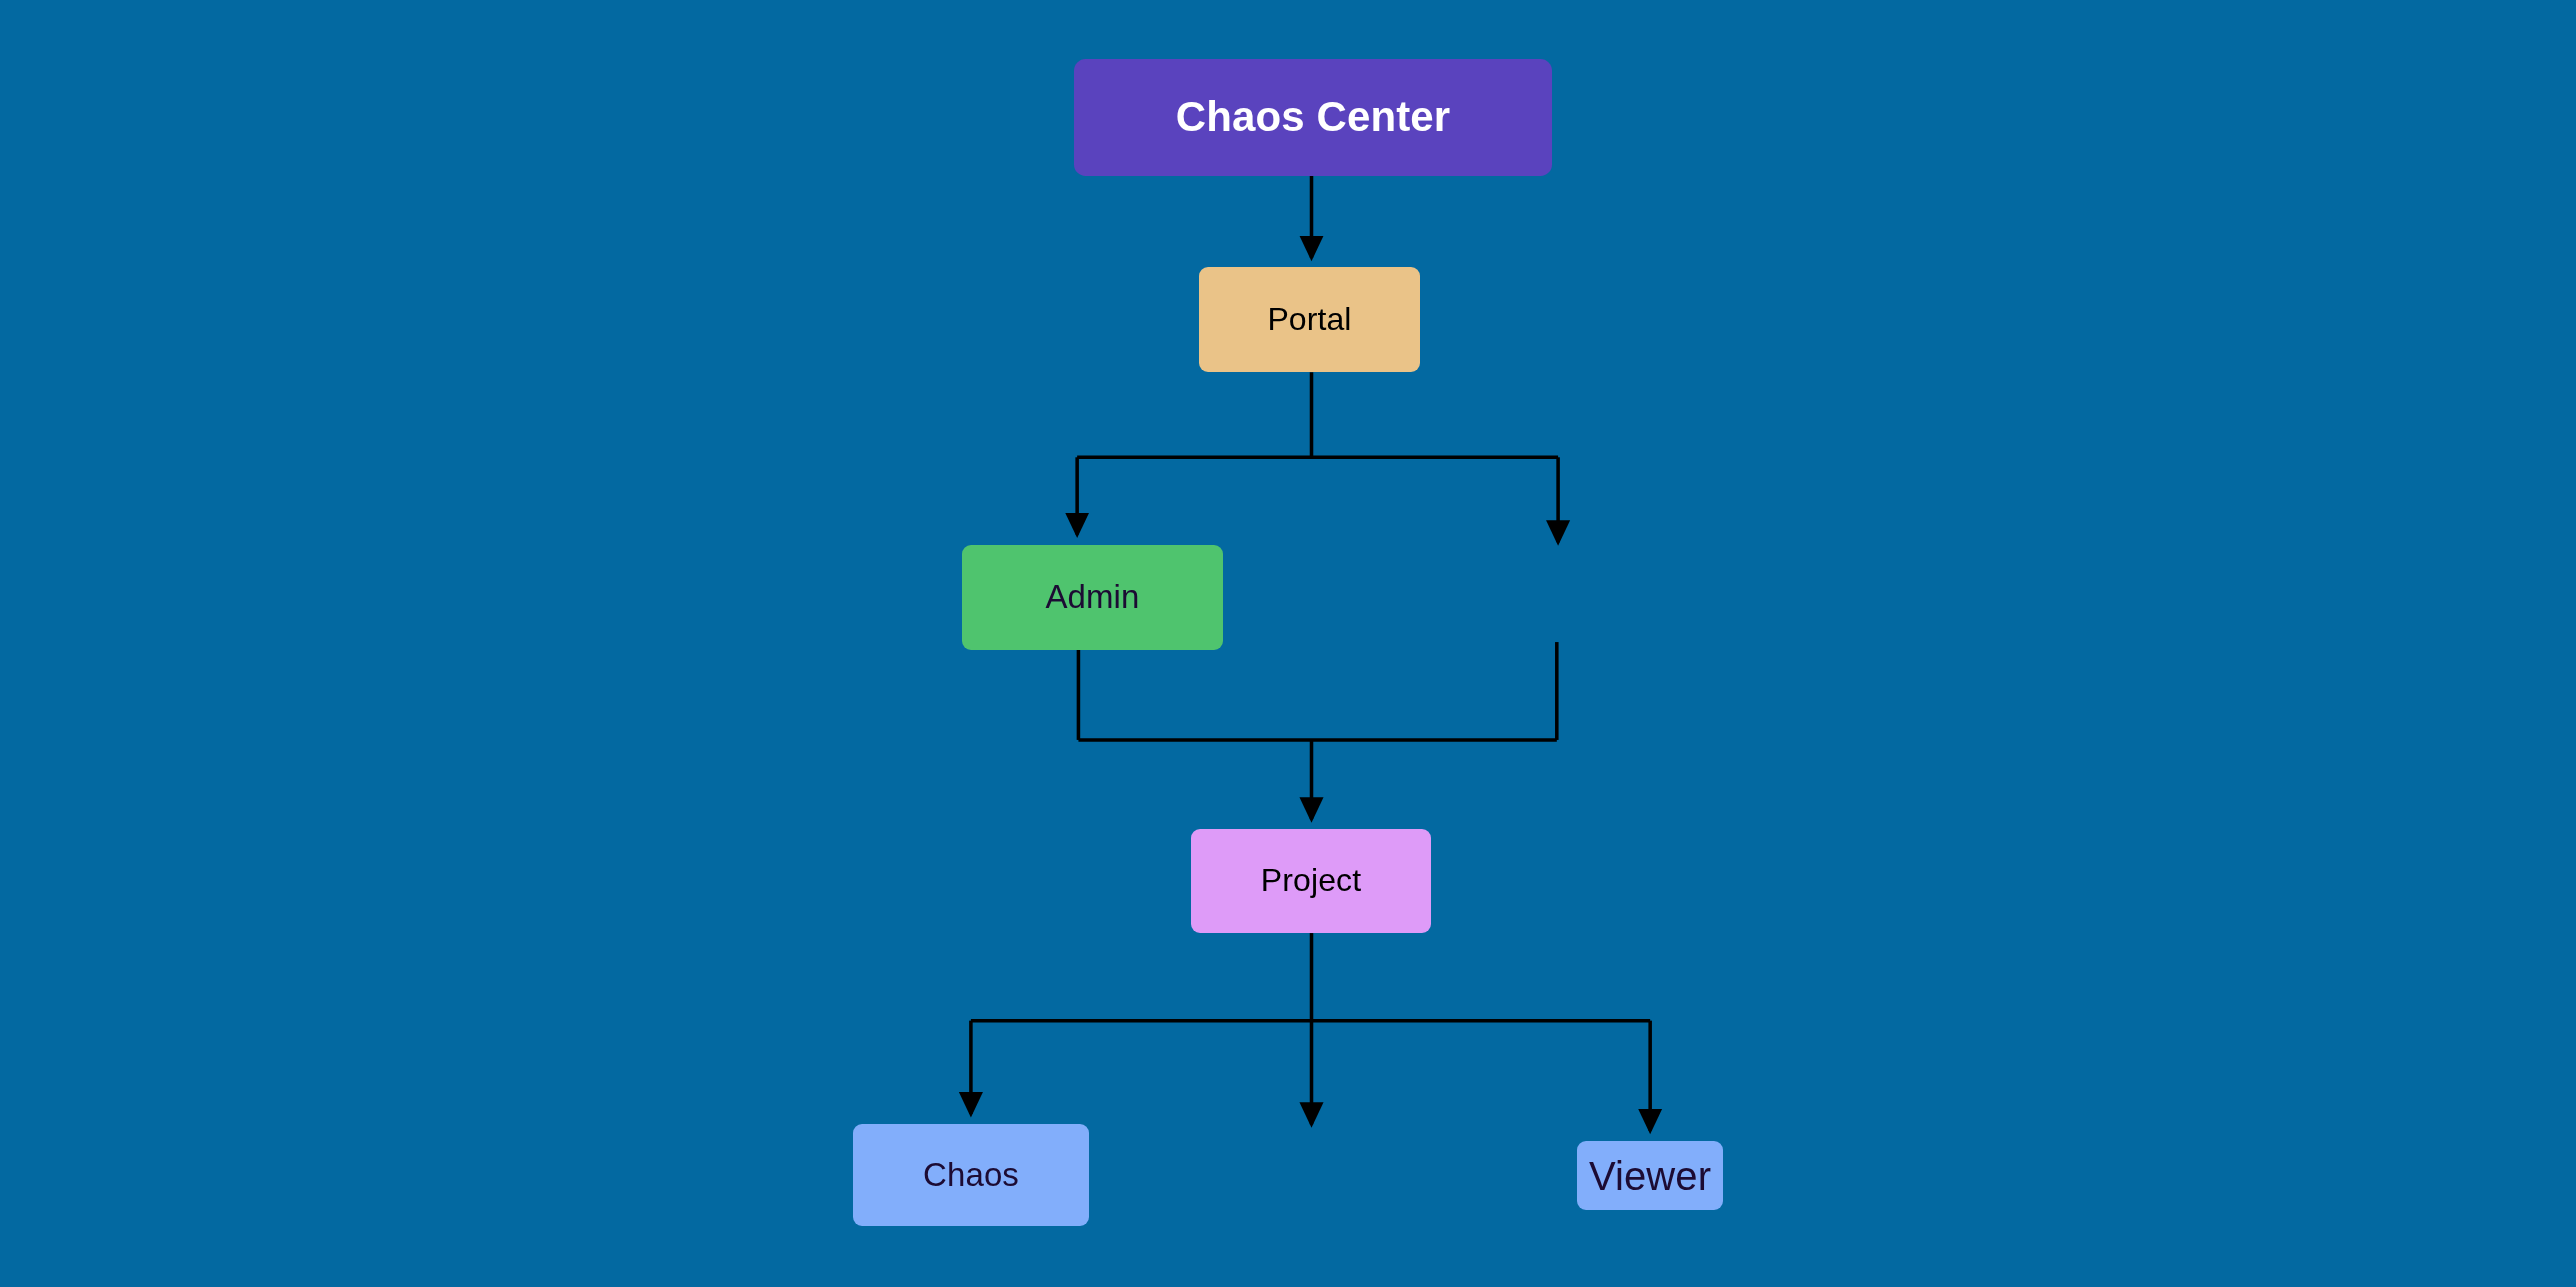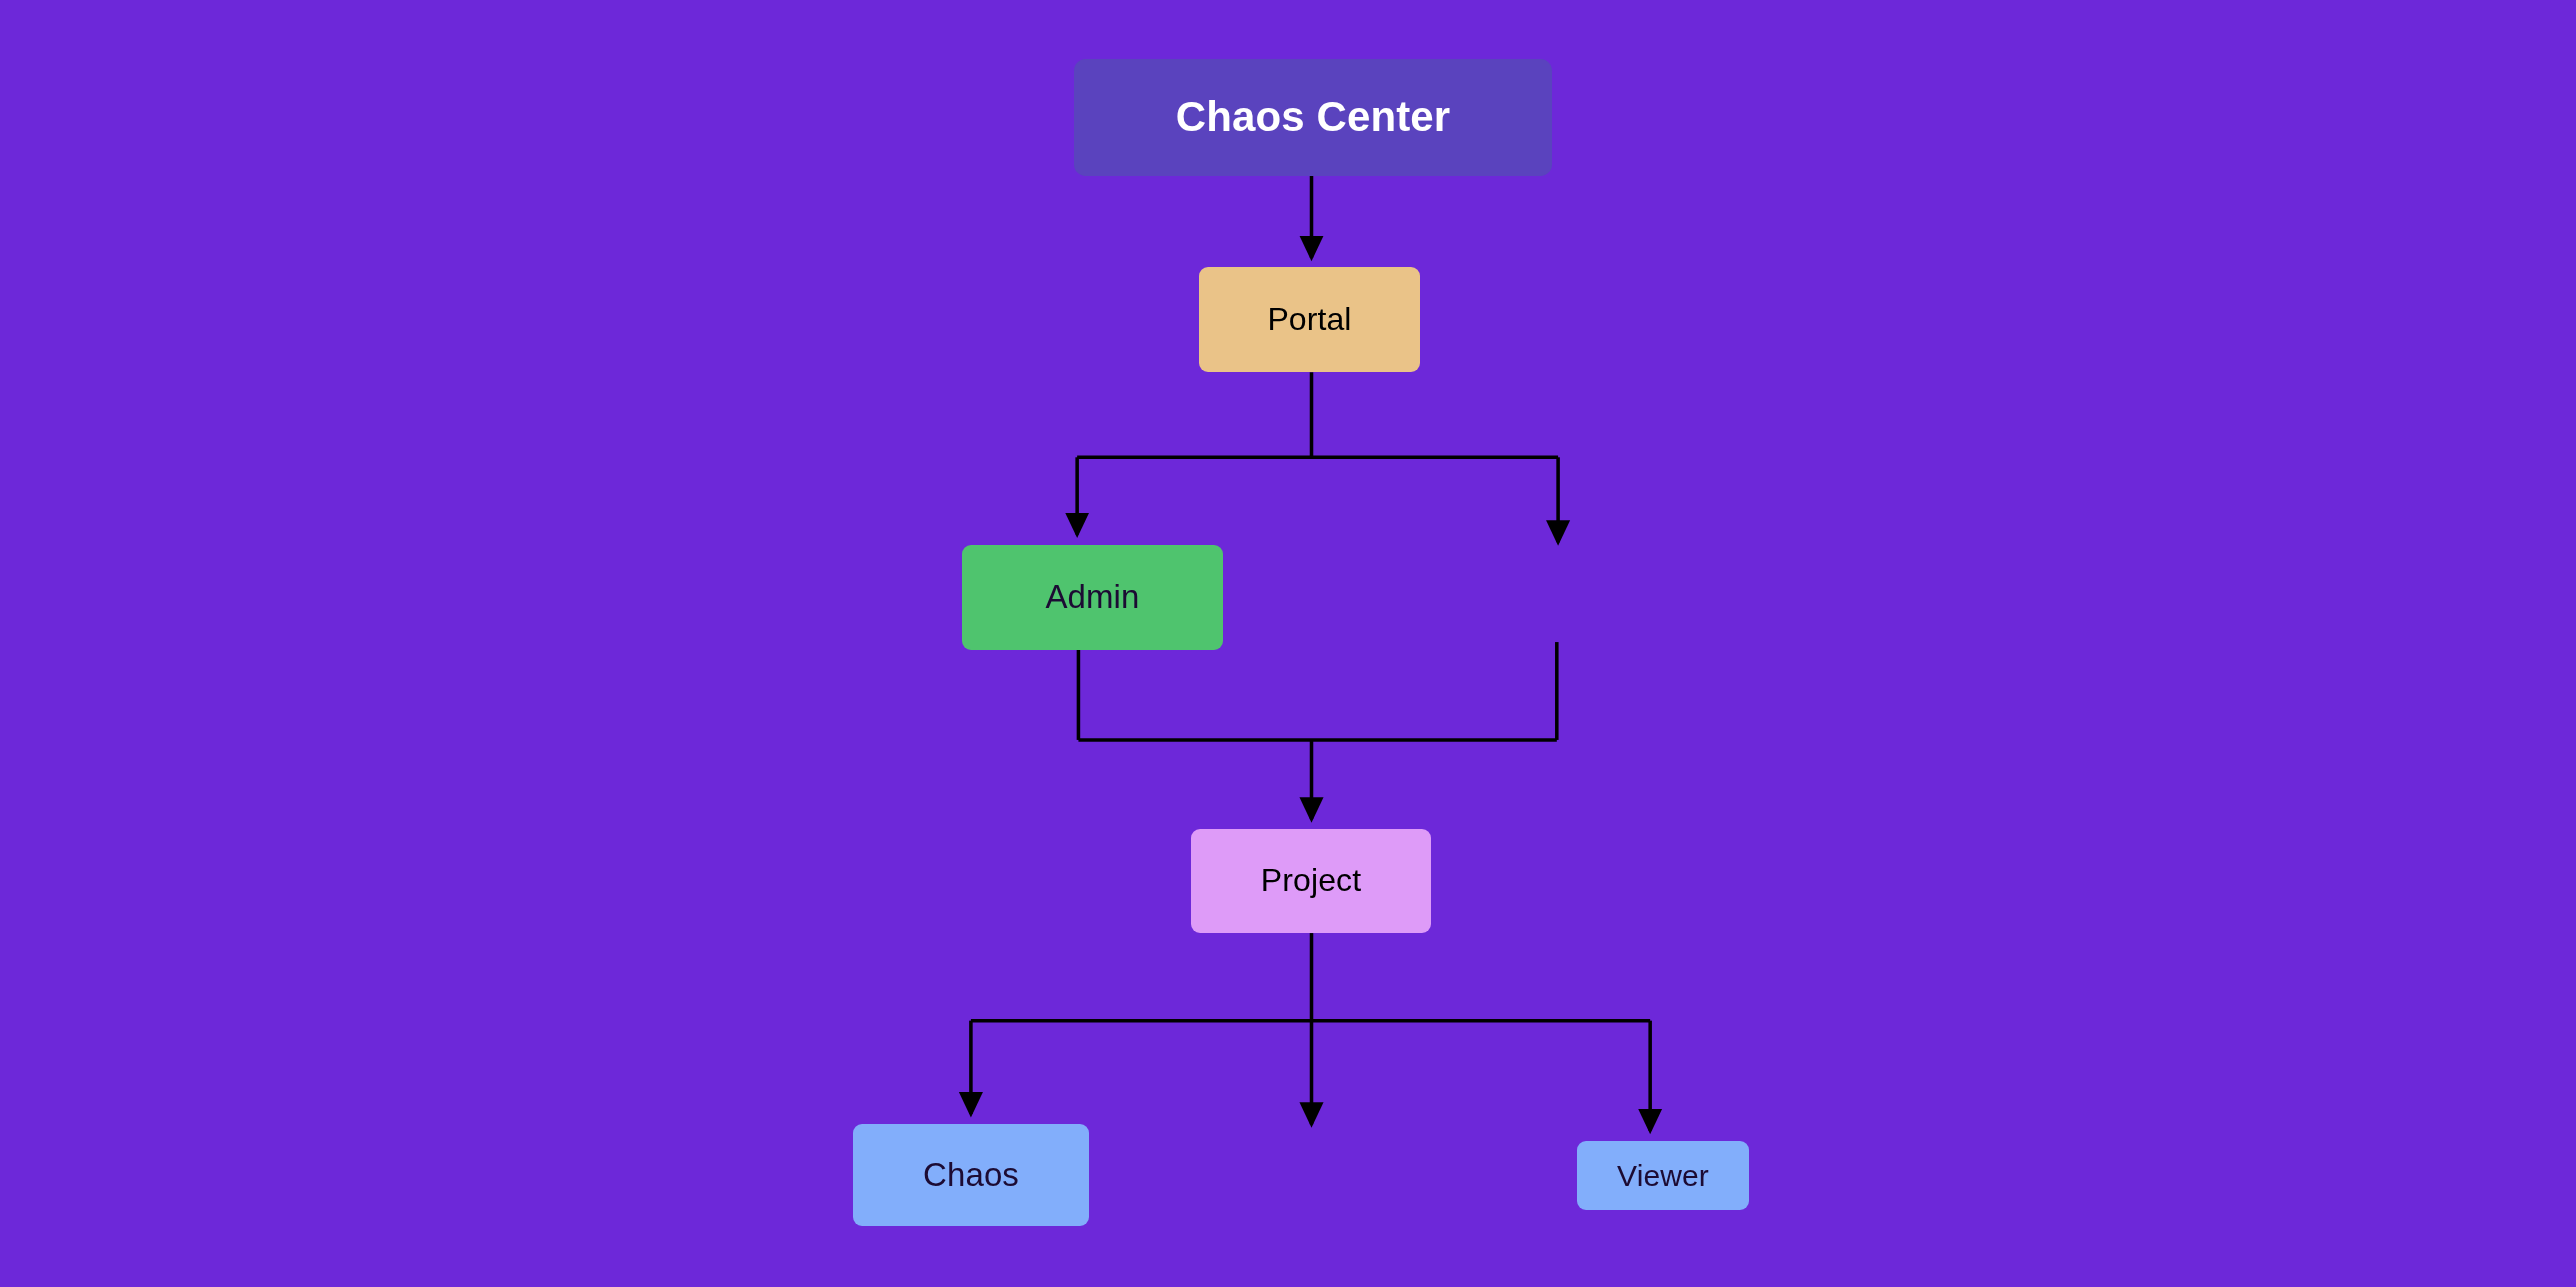--- a/index.html
+++ b/index.html
@@ -7,21 +7,21 @@
     padding: 0;
     background: #ffffff;
   }
   body {
     font-family: "Liberation Sans", sans-serif;
   }
   #canvas {
     position: relative;
     width: 2576px;
     height: 1288px;
-    background: #6d28d9;
+    background: #0369a1;
     overflow: hidden;
   }
   #edges {
     position: absolute;
     left: 0;
     top: 0;
     width: 2576px;
     height: 1288px;
     pointer-events: none;
   }
@@ -86,24 +86,24 @@
   }
   .n-editor {
     left: 1219px; top: 1134px;
     width: 193px; height: 80px;
     background: #82aefb;
     color: #1c0b33;
     font-size: 32px;
   }
   .n-viewer {
     left: 1577px; top: 1141px;
-    width: 172px; height: 69px;
+    width: 146px; height: 69px;
     background: #82aefb;
     color: #1c0b33;
-    font-size: 30px;
+    font-size: 40px;
   }
 </style>
 </head>
 <body>
 
 <div id="canvas">
 
   <svg id="edges" viewBox="0 0 4001 2000" width="2576" height="1288" xmlns="http://www.w3.org/2000/svg">
     <defs>
       <marker id="arrowhead" markerWidth="9" markerHeight="9" refX="6.2" refY="3.6" orient="auto" markerUnits="strokeWidth">

